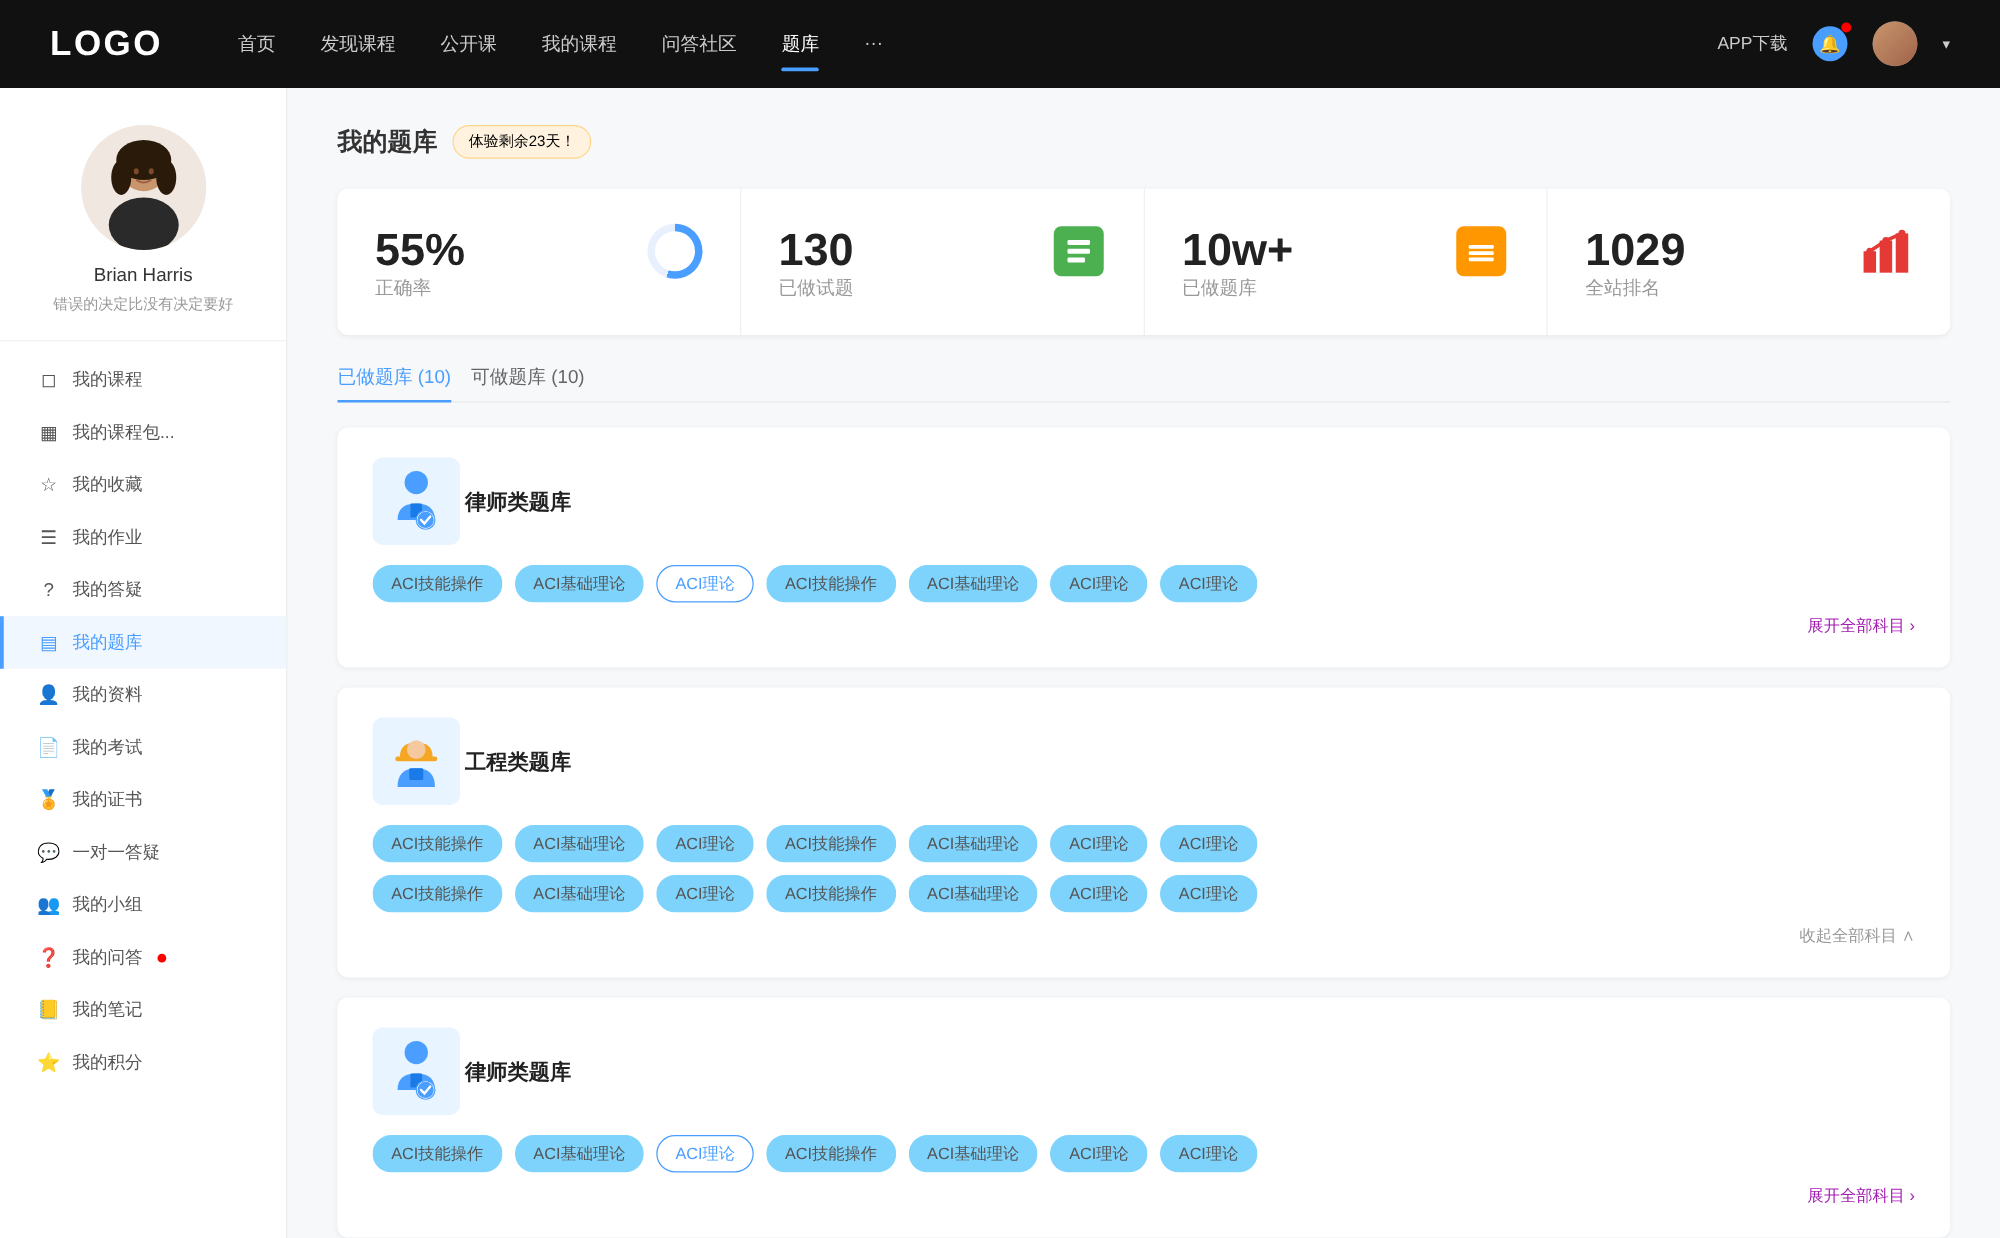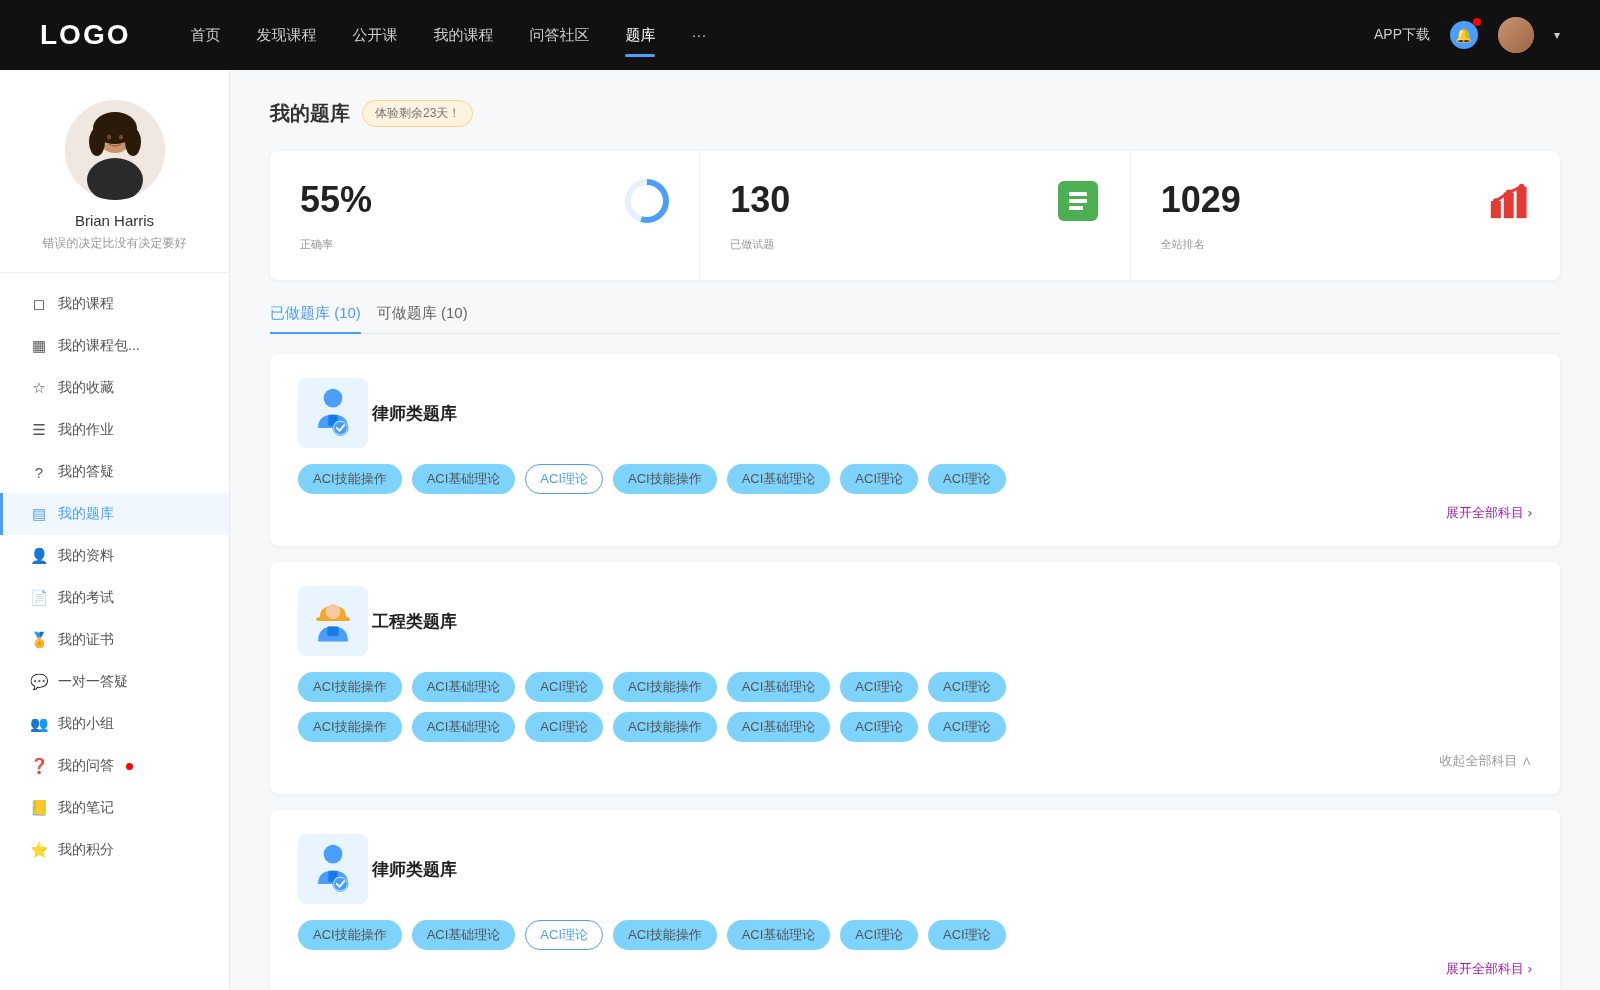--- a/index.html
+++ b/index.html
@@ -177,21 +177,21 @@
       gap: 12px;
       margin-bottom: 24px;
     }
     .page-title-text {
       font-size: 20px;
       font-weight: bold;
       color: #333;
     }
     .trial-badge {
       background: #fff3e0;
-      color: #737373;
+      color: #000000;
       font-size: 12px;
       padding: 4px 12px;
       border-radius: 20px;
       border: 1px solid #ffd58a;
     }
 
     
     .stats-bar {
       display: flex;
       background: #fff;
@@ -208,23 +208,23 @@
       border-right: 1px solid #f0f0f0;
     }
     .stat-item:last-child { border-right: none; }
     .stat-text { flex: 1; }
     .stat-value {
       font-size: 36px;
       font-weight: bold;
       color: #222;
     }
     .stat-label {
-      font-size: 11px;
+      font-size: 15px;
       color: #999;
-      margin-top: 16px;
+      margin-top: 0;
     }
     .stat-icon {
       width: 44px; height: 44px;
       display: flex; align-items: center; justify-content: center;
       font-size: 22px;
     }
     
     .pie-chart {
       width: 44px; height: 44px;
       border-radius: 50%;
@@ -478,20 +478,35 @@
           <div style="background:#4caf50;color:white;width:40px;height:40px;border-radius:6px;display:flex;align-items:center;justify-content:center;font-size:20px;">
             <svg viewBox="0 0 24 24" width="24" height="24" fill="white">
                 <rect x="3" y="3" width="18" height="4" rx="1"></rect>
                 <rect x="3" y="10" width="18" height="4" rx="1"></rect>
                 <rect x="3" y="17" width="14" height="4" rx="1"></rect>
               </svg>
           </div>
         </div>
       </div>
 
+      <div class="stat-item">
+        <div class="stat-text">
+          <div class="stat-value">10w+</div>
+          <div class="stat-label">已做题库</div>
+        </div>
+        <div class="stat-icon">
+          <div style="background:#ff9800;color:white;width:40px;height:40px;border-radius:6px;display:flex;align-items:center;justify-content:center;">
+            <svg viewBox="0 0 24 24" width="24" height="24" fill="white">
+                <rect x="2" y="7" width="20" height="3" rx="1"></rect>
+                <rect x="2" y="12" width="20" height="3" rx="1"></rect>
+                <rect x="2" y="17" width="20" height="3" rx="1"></rect>
+              </svg>
+          </div>
+        </div>
+      </div>
 
       <div class="stat-item">
         <div class="stat-text">
           <div class="stat-value">1029</div>
           <div class="stat-label">全站排名</div>
         </div>
         <div class="stat-icon">
           <svg viewBox="0 0 28 28" width="40" height="40">
             <rect x="2" y="14" width="7" height="12" fill="#e53935"></rect>
             <rect x="11" y="8" width="7" height="18" fill="#e53935"></rect>

